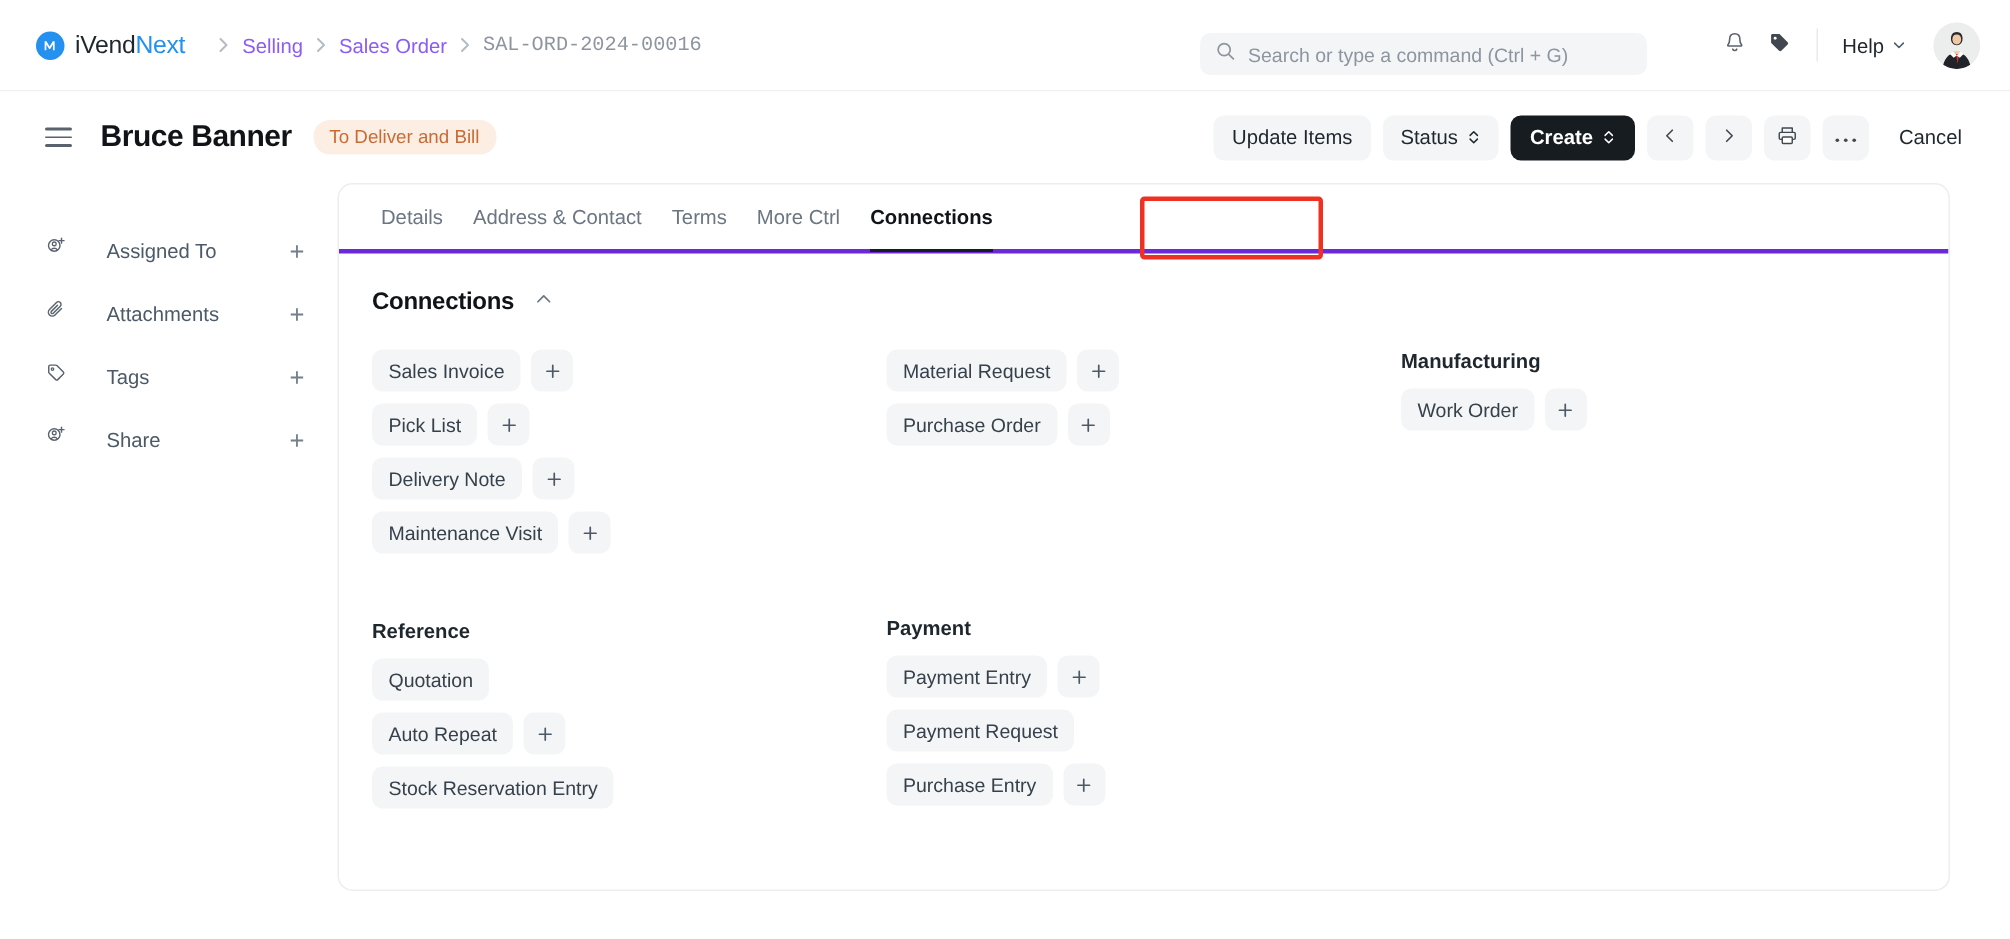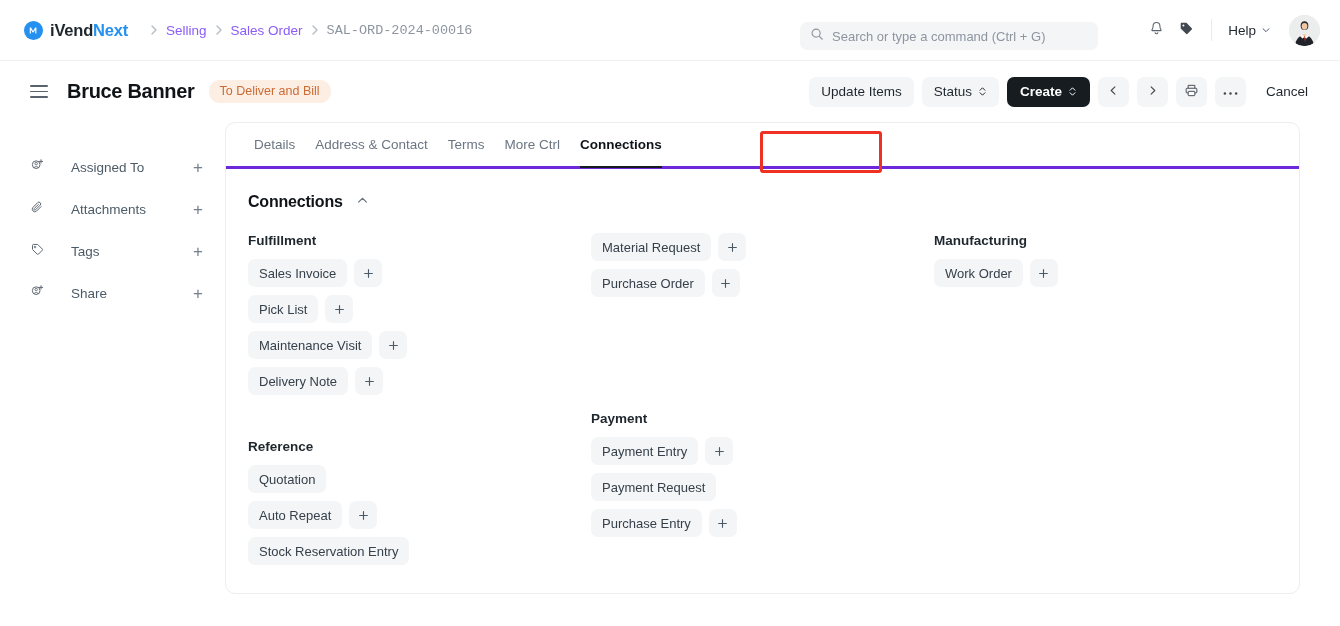--- a/index.html
+++ b/index.html
@@ -23,21 +23,21 @@
   }
   .brand { display: flex; align-items: center; gap: 7px; }
   .brand-mark {
     width: 19px; height: 19px; border-radius: 50%;
     background: #2490ef;
     display: flex; align-items: center; justify-content: center;
     flex: 0 0 auto;
   }
   .brand-mark svg { display: block; }
   .brand-text {
-    font-size: 16.5px; font-weight: 700; letter-spacing: -0.2px;
+    font-size: 16.5px; font-weight: 400; letter-spacing: -0.2px;
     color: #1f272e; white-space: nowrap;
   }
   .brand-text .accent { color: #2490ef; }
 
   .crumbs { display: flex; align-items: center; margin-left: 14px; }
   .crumb {
     font-size: 13.5px; color: #8b5cf6; white-space: nowrap;
     padding: 2px 0;
   }
   .crumb.muted { color: #8d95a0; font-family: Liberation Mono, monospace; }
@@ -402,47 +402,46 @@
             <svg width="13" height="13" viewBox="0 0 14 14" fill="none">
                 <path d="M2.8 8.8L7 4.6l4.2 4.2" stroke="#6b7682" stroke-width="1.25" stroke-linecap="round" stroke-linejoin="round"></path>
               </svg>
           </span>
         </div>
 
         <div class="cols">
 
           <div class="col">
             <div class="group">
-              <div class="group-title">Fulfillment</div>
               <div class="link-row">
                 <button class="link-chip">Sales Invoice</button>
                 <button class="add-chip">
                   <svg width="11" height="11" viewBox="0 0 12 12" fill="none">
                       <path d="M6 1.8v8.4M1.8 6h8.4" stroke="#4c5a67" stroke-width="1.25" stroke-linecap="round"></path>
                     </svg>
                 </button>
               </div>
               <div class="link-row">
                 <button class="link-chip">Pick List</button>
                 <button class="add-chip">
                   <svg width="11" height="11" viewBox="0 0 12 12" fill="none">
                       <path d="M6 1.8v8.4M1.8 6h8.4" stroke="#4c5a67" stroke-width="1.25" stroke-linecap="round"></path>
                     </svg>
                 </button>
               </div>
               <div class="link-row">
+                <button class="link-chip">Delivery Note</button>
+                <button class="add-chip">
+                  <svg width="11" height="11" viewBox="0 0 12 12" fill="none">
+                      <path d="M6 1.8v8.4M1.8 6h8.4" stroke="#4c5a67" stroke-width="1.25" stroke-linecap="round"></path>
+                    </svg>
+                </button>
+              </div>
+              <div class="link-row">
                 <button class="link-chip">Maintenance Visit</button>
-                <button class="add-chip">
-                  <svg width="11" height="11" viewBox="0 0 12 12" fill="none">
-                      <path d="M6 1.8v8.4M1.8 6h8.4" stroke="#4c5a67" stroke-width="1.25" stroke-linecap="round"></path>
-                    </svg>
-                </button>
-              </div>
-              <div class="link-row">
-                <button class="link-chip">Delivery Note</button>
                 <button class="add-chip">
                   <svg width="11" height="11" viewBox="0 0 12 12" fill="none">
                       <path d="M6 1.8v8.4M1.8 6h8.4" stroke="#4c5a67" stroke-width="1.25" stroke-linecap="round"></path>
                     </svg>
                 </button>
               </div>
             </div>
             <div class="group-gap"></div>
             <div class="group">
               <div class="group-title">Reference</div>

